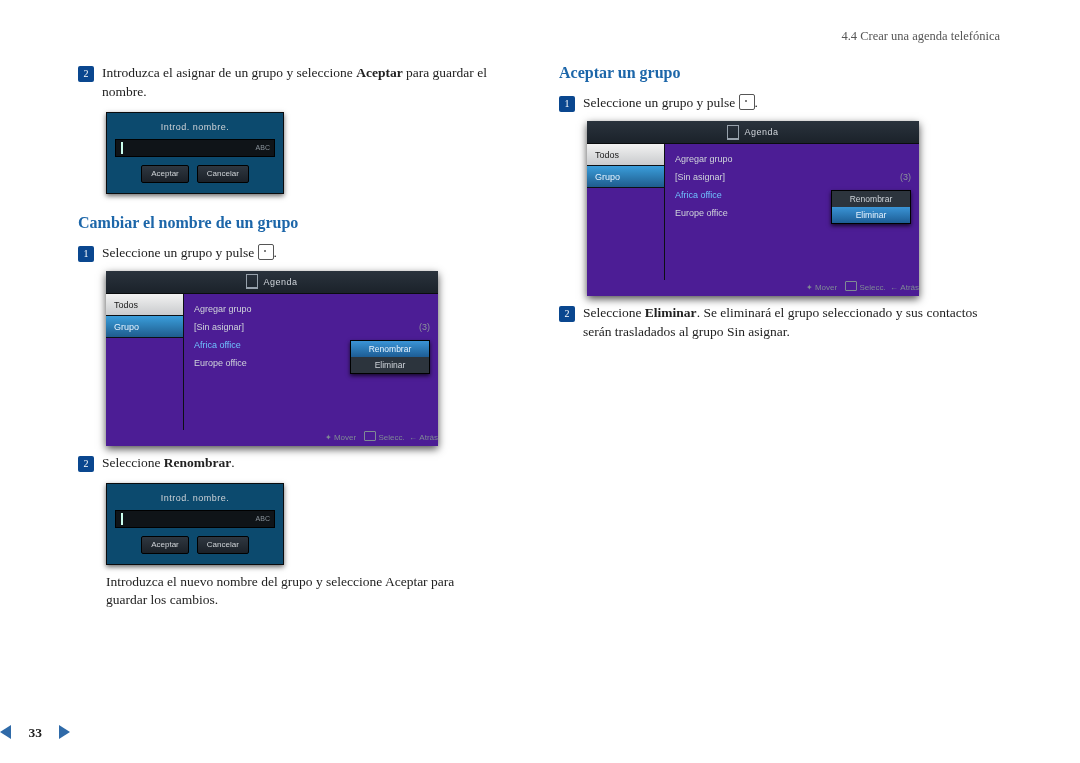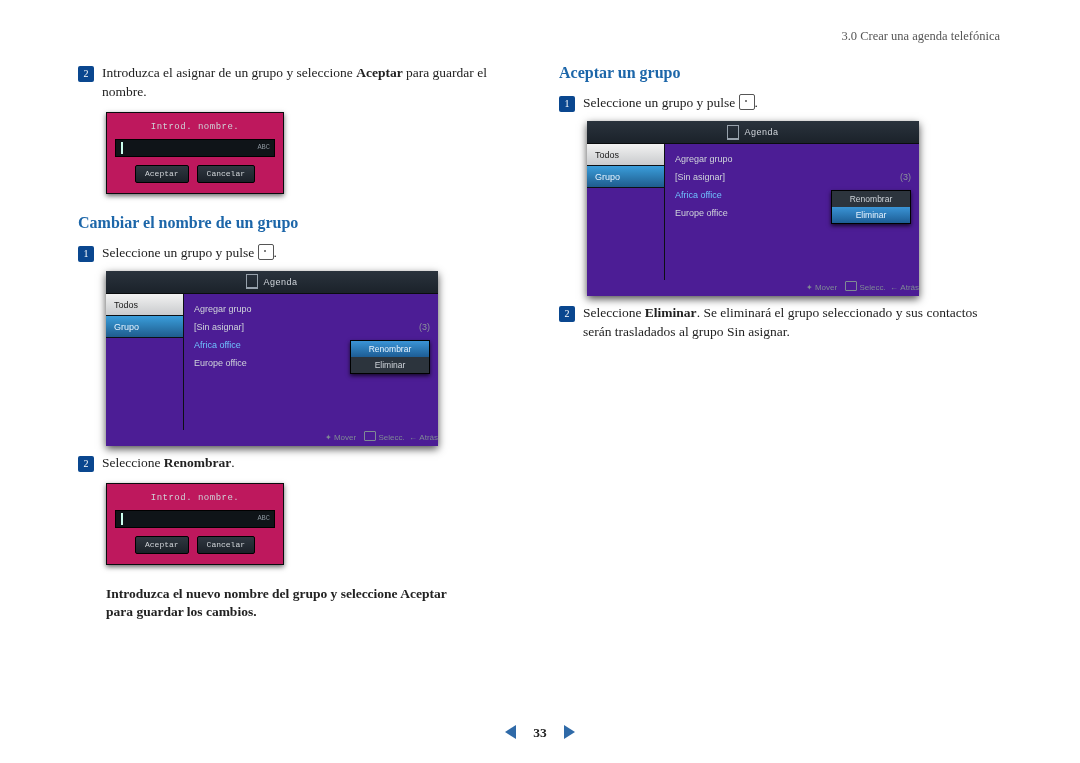--- a/index.html
+++ b/index.html
@@ -20,23 +20,23 @@
   .numbox{flex:0 0 16px;width:16px;height:16px;background:#0a478f;color:#fff;
     font-size:10px;line-height:16px;text-align:center;border-radius:2px;margin-top:2px;}
   .steptext{flex:1;}
   .inline-icon{display:inline-block;width:14px;height:14px;border:1px solid #555;
     border-radius:2px;vertical-align:-3px;position:relative;}
   .inline-icon::after{content:"";position:absolute;left:5px;top:5px;width:2px;height:2px;
     background:#555;border-radius:50%;}
   strong{font-weight:600;}
 
   
-  .panel-input{width:160px;background:#be185d;border:1px solid #0a0c0e;
+  .panel-input{width:160px;background:#0c4a6e;border:1px solid #0a0c0e;
     box-shadow:0 2px 5px rgba(0,0,0,.6);padding:8px 8px 10px 8px;
-    margin:10px 0 8px 28px;color:#cfd3d7;font-size:9px;font-family:Liberation Mono, monospace;}
+    margin:10px 0 8px 28px;color:#cfd3d7;font-size:9px;font-family:Liberation Sans, sans-serif;}
   .panel-input .lbl{text-align:center;margin-bottom:6px;letter-spacing:.5px;}
   .panel-input .field{background:#0f1418;height:16px;border:1px solid #000;
     position:relative;margin-bottom:8px;}
   .panel-input .field .cursor{position:absolute;left:5px;top:2px;width:1.5px;height:12px;background:#cfe;}
   .panel-input .field .abc{position:absolute;right:4px;top:3px;font-size:7px;color:#8a939b;}
   .panel-input .btns{display:flex;justify-content:center;gap:8px;}
   .panel-input .btn{background:linear-gradient(#2f3740,#1b2128);border:1px solid #000;
     padding:2px 9px;border-radius:2px;font-size:8px;}
 
   
@@ -63,33 +63,33 @@
   .row.africa .l{color:#6fc2ff;}
   .ctx{position:absolute;right:8px;width:78px;background:#2c343d;
     border:1px solid #000;box-shadow:0 2px 4px rgba(0,0,0,.7);}
   .ctx .it{height:16px;line-height:16px;text-align:center;font-size:8.5px;color:#cfd4da;}
   .ctx .sel{background:linear-gradient(#3a94d6,#1d5d95);color:#e8f4ff;}
   .agenda-foot{height:16px;text-align:right;
     font-size:8px;color:#7f8a94;line-height:16px;}
   .agenda-foot .sym{display:inline-block;width:10px;height:8px;border:1px solid #7f8a94;
     vertical-align:-1px;margin:0 2px 0 6px;border-radius:1px;}
 
-  .pager{position:absolute;bottom:18px;left:0;right:0;text-align:center;color:var(--text);}
+  .pager{position:absolute;bottom:18px;left:0;right:0;color:var(--text);}
   .pager .tri{display:inline-block;width:0;height:0;border-top:7px solid transparent;
     border-bottom:7px solid transparent;}
   .pager .prev{border-right:11px solid #2f6aa8;margin-right:14px;}
   .pager .next{border-left:11px solid #2f6aa8;margin-left:14px;}
   .pager .num{font-weight:600;vertical-align:2px;}
 </style>
 </head>
 <body>
 
 <div class="page">
 
-  <div class="header">3.0 Crear una agenda telefónica</div>
+  <div class="header">4.4 Crear una agenda telefónica</div>
 
   <div class="cols">
 
     <div class="col">
 
       <div class="step">
         <div class="numbox">2</div>
         <div class="steptext">
           <span>Introduzca el asignar de un grupo y seleccione </span><strong>Aceptar</strong><span> para guardar el nombre.</span>
         </div>
@@ -166,21 +166,21 @@
         <div class="field">
           <div class="cursor"></div>
           <div class="abc">ABC</div>
         </div>
         <div class="btns">
           <div class="btn">Aceptar</div>
           <div class="btn">Cancelar</div>
         </div>
       </div>
 
-      <div style="margin:20px 0 0 28px; max-width:370px;font-weight:bold;">Introduzca el nuevo nombre del grupo y seleccione Aceptar para guardar los cambios.</div>
+      <div style="margin:8px 0 0 28px; max-width:370px;">Introduzca el nuevo nombre del grupo y seleccione Aceptar para guardar los cambios.</div>
     </div>
 
     <div class="col">
 
       <h2 style="margin-top:4px;">Aceptar un grupo</h2>
 
       <div class="step">
         <div class="numbox">1</div>
         <div class="steptext">
           <span>Seleccione un grupo y pulse </span><span class="inline-icon"></span><span>.</span>

